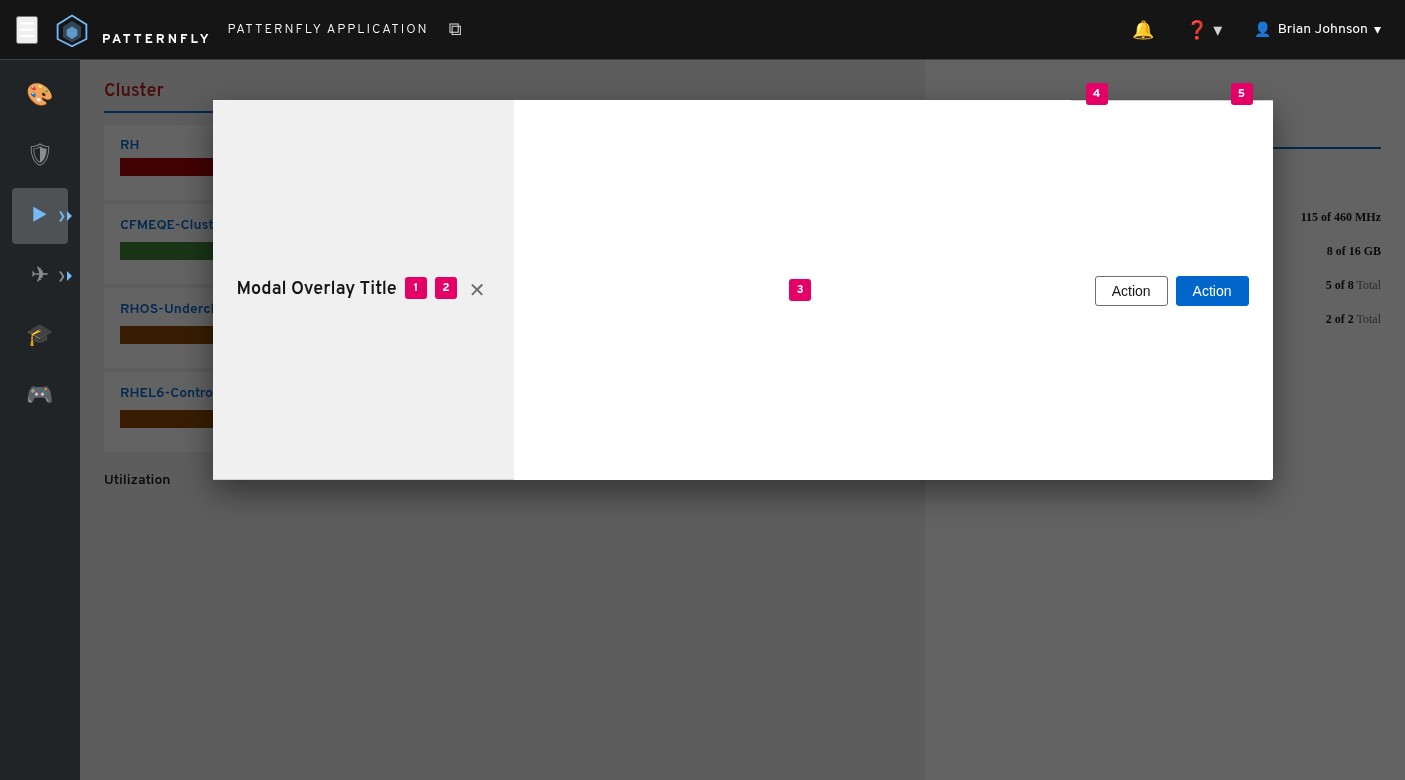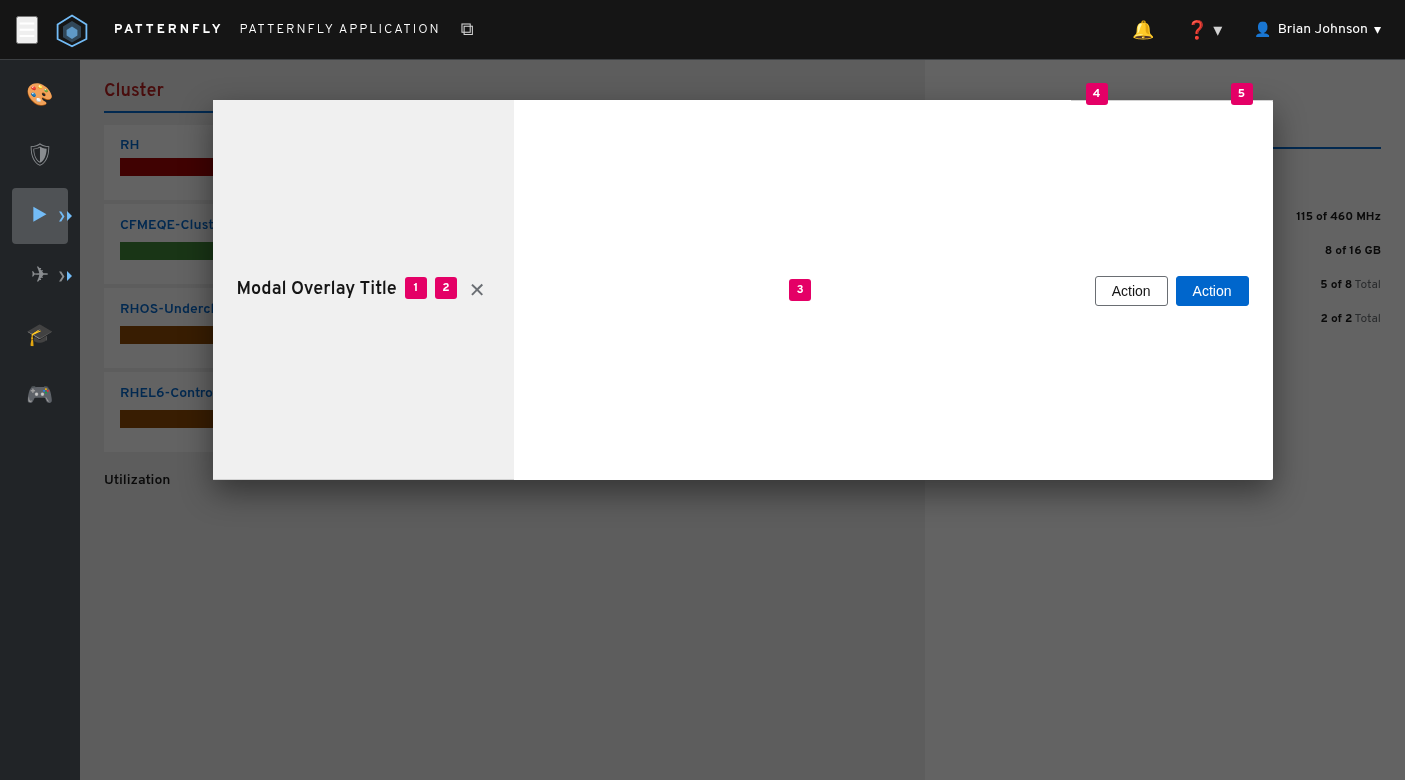--- a/index.html
+++ b/index.html
@@ -25,22 +25,22 @@
       border-bottom: 1px solid #3c3f42;
     }
     .nav-hamburger {
       color: #fff;
       font-size: 20px;
       cursor: pointer;
       margin-right: 16px;
     }
     .nav-logo {
       display: flex;
-      align-items: center;
-      gap: 24px;
+      align-items: flex-end;
+      gap: 12px;
       color: #fff;
       font-size: 13px;
       font-weight: 400;
       letter-spacing: 3px;
       text-transform: uppercase;
       margin-right: 16px;
     }
     .nav-logo-icon {
       width: 36px;
       height: 36px;
@@ -241,20 +241,21 @@
     .metric-bar {
       height: 100%;
       background: #1e78c2;
     }
     .metric-value {
       font-size: 12px;
       color: #6a6e73;
       width: 120px;
       text-align: right;
       flex-shrink: 0;
+      font-family: Liberation Serif, serif;
     }
     .metric-value b { color: #151515; }
 
     
     .modal-backdrop {
       position: absolute;
       inset: 0;
       background: rgba(3, 3, 3, 0.62);
       z-index: 200;
       display: flex;

